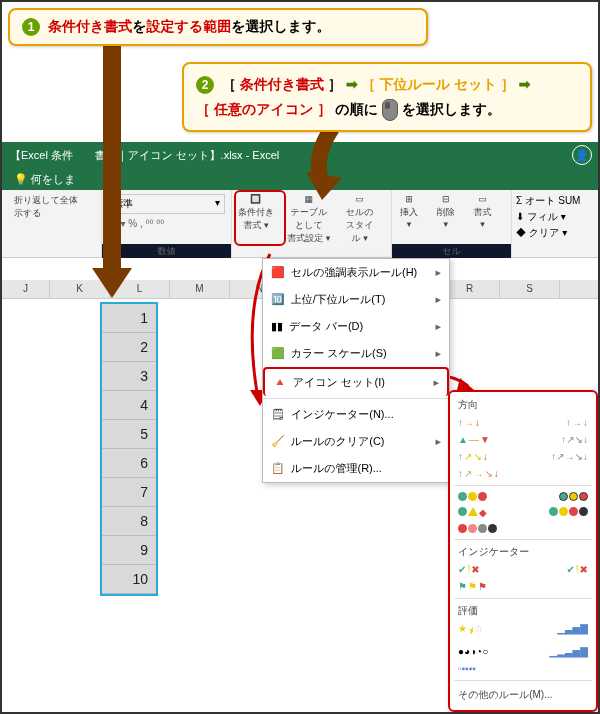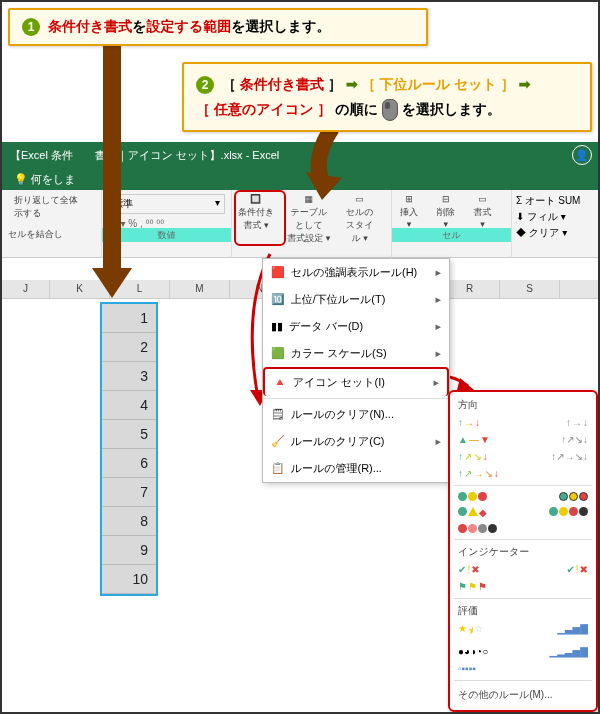--- a/index.html
+++ b/index.html
@@ -1,37 +1,37 @@
 <!DOCTYPE html>
 <html><head>
 <meta charset="utf-8">
 <style>
 * { margin: 0; padding: 0; box-sizing: border-box; font-family: "Meiryo", "MS PGothic", sans-serif; }
 body { width: 600px; height: 714px; background: #fff; position: relative; overflow: hidden; border: 2px solid #333; }
 
-.callout { position: absolute; border: 2px solid #e8a000; border-radius: 2px; padding: 8px 12px; background: #fffbe8; font-size: 14px; font-weight: bold; box-shadow: 1px 1px 3px rgba(0,0,0,0.2); z-index: 100; }
+.callout { position: absolute; border: 2px solid #e8a000; border-radius: 8px; padding: 8px 12px; background: #fffbe8; font-size: 14px; font-weight: bold; box-shadow: 1px 1px 3px rgba(0,0,0,0.2); z-index: 100; }
 .callout .num { display: inline-block; width: 18px; height: 18px; border-radius: 50%; background: #6aa000; color: #fff; text-align: center; line-height: 18px; font-size: 12px; margin-right: 4px; }
 .callout .red { color: #d00000; }
 .callout .orange-b { color: #e8a000; }
 
 #callout1 { top: 6px; left: 6px; width: 420px; }
 #callout2 { top: 60px; left: 180px; width: 410px; line-height: 1.8; }
 
 .arrow-brown { position: absolute; z-index: 50; }
 
 .titlebar { position: absolute; top: 140px; left: 0; width: 600px; height: 26px; background: #217346; color: #fff; font-size: 11px; line-height: 26px; padding-left: 8px; }
 .titlebar .share { position: absolute; right: 10px; top: 3px; width: 20px; height: 20px; border: 1px solid #fff; border-radius: 50%; text-align: center; line-height: 18px; }
 
 .tellme { position: absolute; top: 166px; left: 0; width: 600px; height: 22px; background: #217346; color: #fff; font-size: 11px; padding-left: 12px; line-height: 22px; }
 
 .ribbon { position: absolute; top: 188px; left: 0; width: 600px; height: 68px; background: #f3f3f3; border-bottom: 1px solid #ccc; font-size: 10px; }
 .ribbon-group { position: absolute; border-right: 1px solid #ddd; height: 68px; }
 .ribbon-btn { display: inline-block; text-align: center; vertical-align: top; padding: 2px 4px; font-size: 9px; color: #444; }
 .ribbon-btn .ico { display: block; margin: 2px auto; }
-.group-label { position: absolute; bottom: 16px; left: 0; right: 0; text-align: center; font-size: 9px; color: #666; background: #5eead4; line-height: 14px; }
+.group-label { position: absolute; bottom: 0; left: 0; right: 0; text-align: center; font-size: 9px; color: #666; background: #0f172a; line-height: 14px; }
 
 .cf-highlight { position: absolute; border: 2px solid #d00000; border-radius: 6px; z-index: 40; }
 
 .sheet { position: absolute; top: 278px; left: 0; width: 600px; }
 .colhead { display: flex; background: #e6e6e6; border-bottom: 1px solid #ccc; font-size: 10px; color: #444; }
 .colhead div { width: 60px; text-align: center; border-right: 1px solid #ccc; line-height: 18px; }
 
 .selcol { position: absolute; top: 300px; left: 98px; width: 58px; border: 2px solid #2aa8e0; background: #d9d9d9; z-index: 30; }
 .selcol div { height: 29px; line-height: 29px; text-align: right; padding-right: 8px; border-bottom: 1px solid #bbb; font-size: 14px; color: #222; font-family: "Arial", sans-serif; font-weight: normal; }
 
@@ -96,21 +96,20 @@
   <span>【Excel 条件　　書式｜アイコン セット】.xlsx  -  Excel</span>
   <span class="share">👤</span>
 </div>
 <div class="tellme">
   <span>💡 何をしま</span>
 </div>
 
 <div class="ribbon">
   <div class="ribbon-group" style="left:0;width:100px">
     <div class="ribbon-btn" style="display:block;text-align:left;padding:4px 12px"><span>折り返して全体　　　示する</span></div>
-    <div class="ribbon-btn" style="display:block;text-align:left;padding:4px 6px"><span>セルを結合し</span></div>
   </div>
   <div class="ribbon-group" style="left:100px;width:130px">
     <div style="padding:4px 6px">
       <div style="border:1px solid #ccc;padding:2px 4px;font-size:10px;display:flex;justify-content:space-between">
           <span>標準</span>
           <span>▾</span>
         </div>
       <div style="margin-top:4px;font-size:10px;color:#666">💴▾ % , ⁰⁰ ⁰⁰</div>
     </div>
     <div class="group-label">数値</div>
@@ -203,21 +202,21 @@
       <span class="arrow">▸</span>
     </div>
   <div class="item dd-highlight">
       <span>🔺</span>
       <span>アイコン セット(I)</span>
       <span class="arrow">▸</span>
     </div>
   <div class="sep"></div>
   <div class="item">
       <span>🗒</span>
-      <span>ルールのクリア(N)...</span>
+      <span>インジケーター(N)...</span>
     </div>
   <div class="item">
       <span>🧹</span>
       <span>ルールのクリア(C)</span>
       <span class="arrow">▸</span>
     </div>
   <div class="item">
       <span>📋</span>
       <span>ルールの管理(R)...</span>
     </div>

